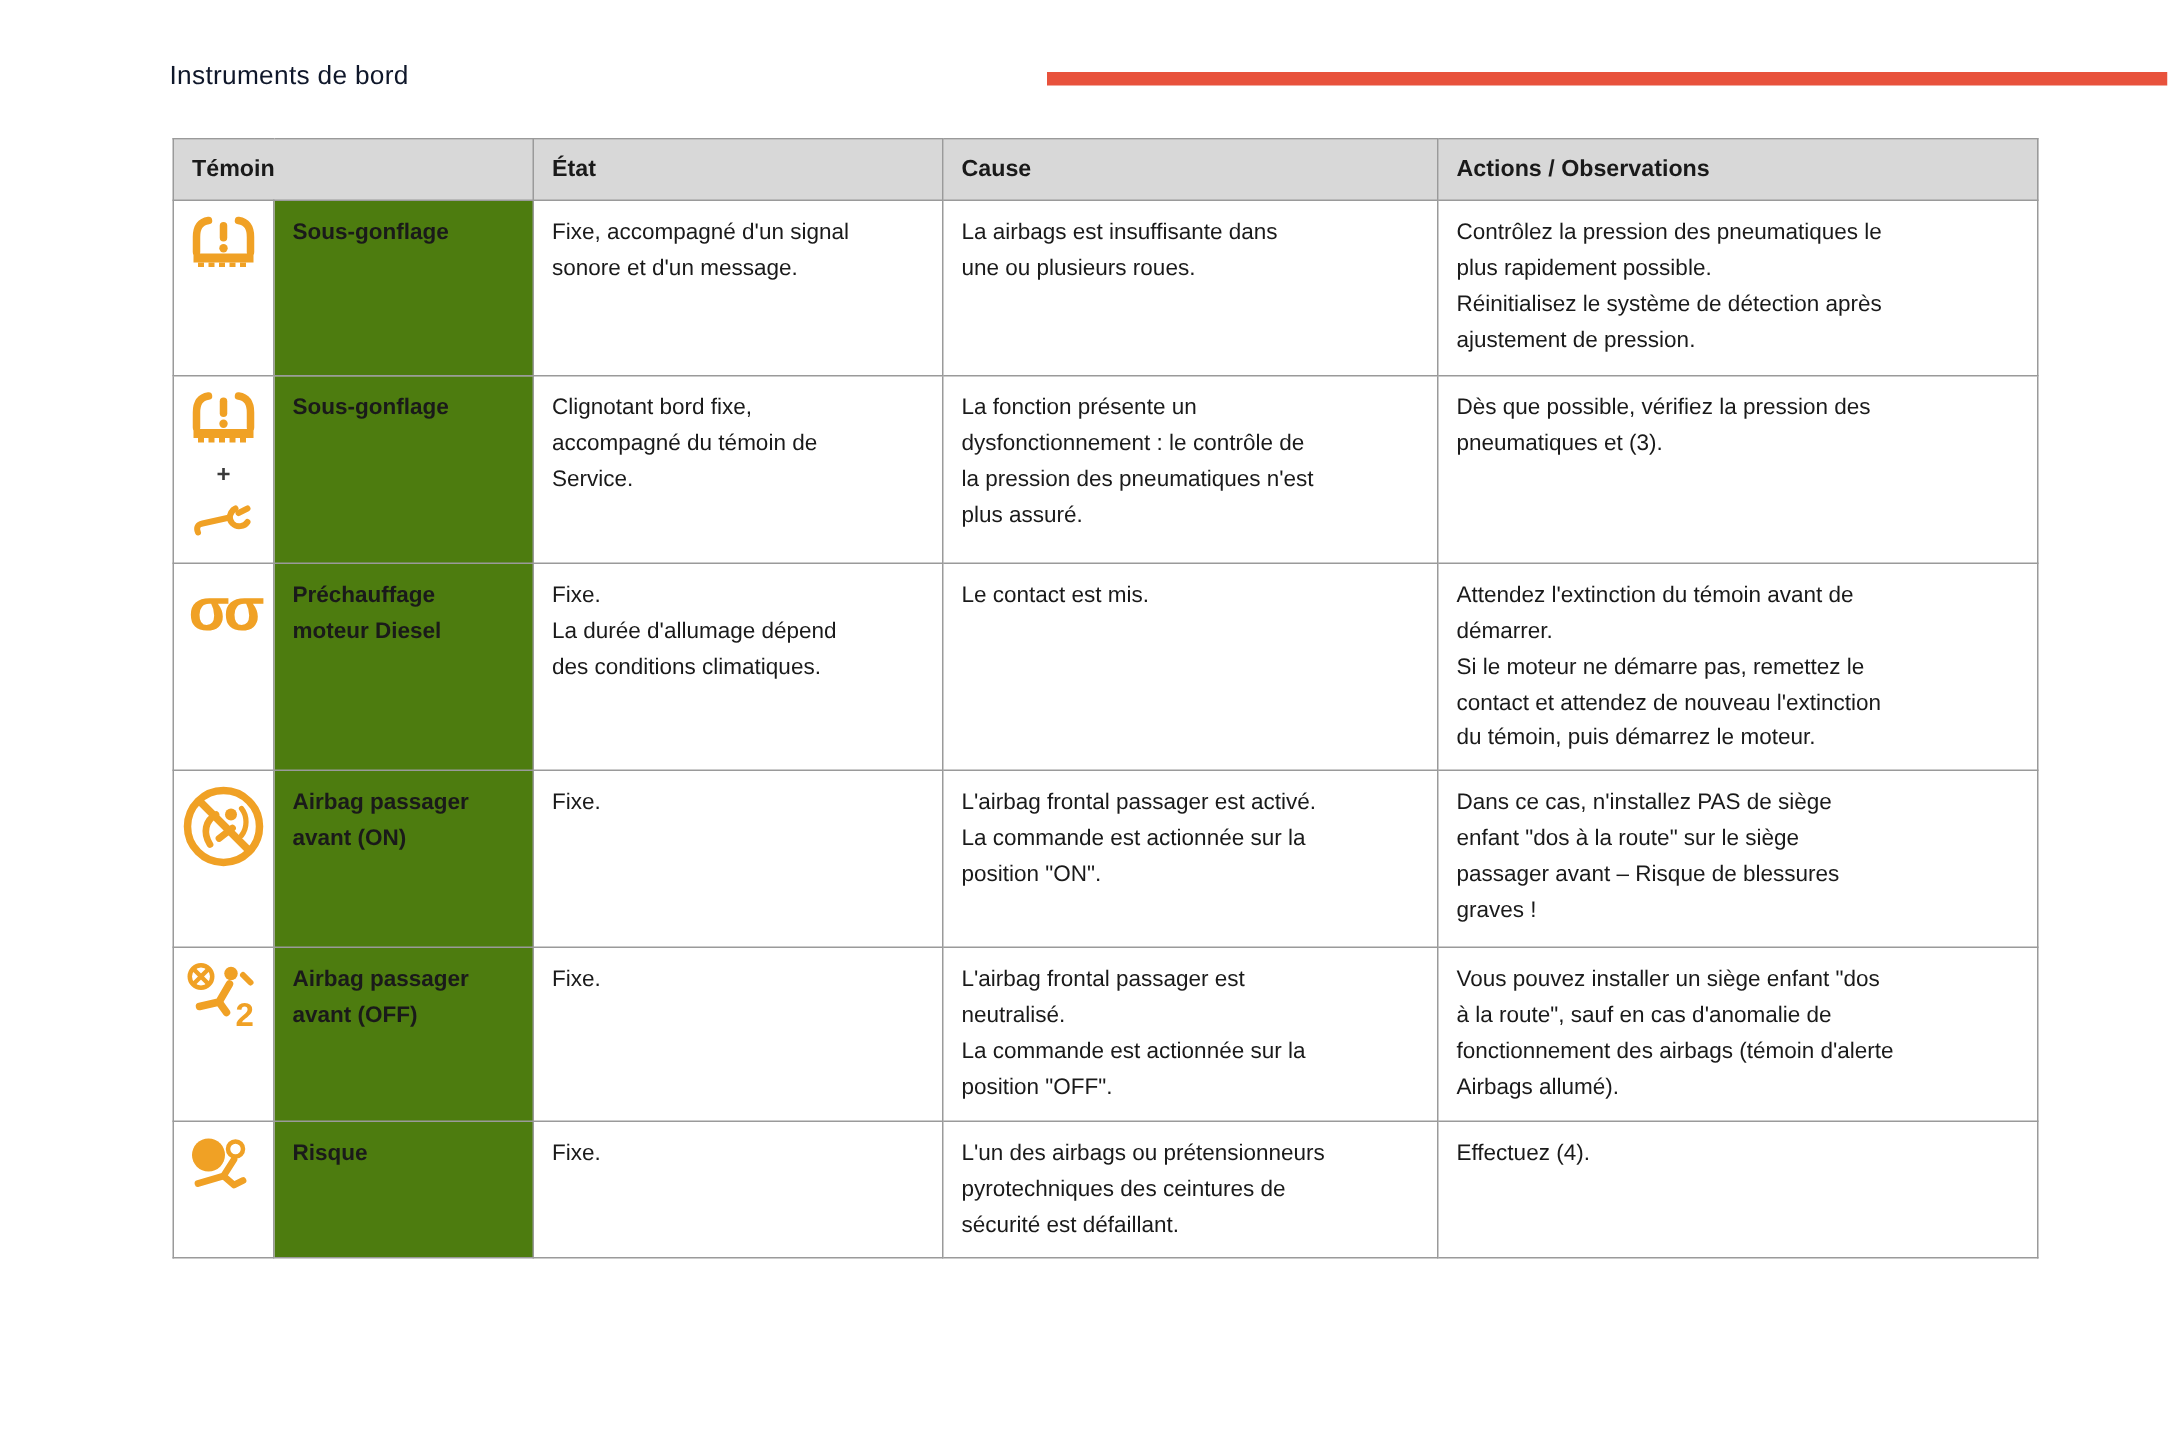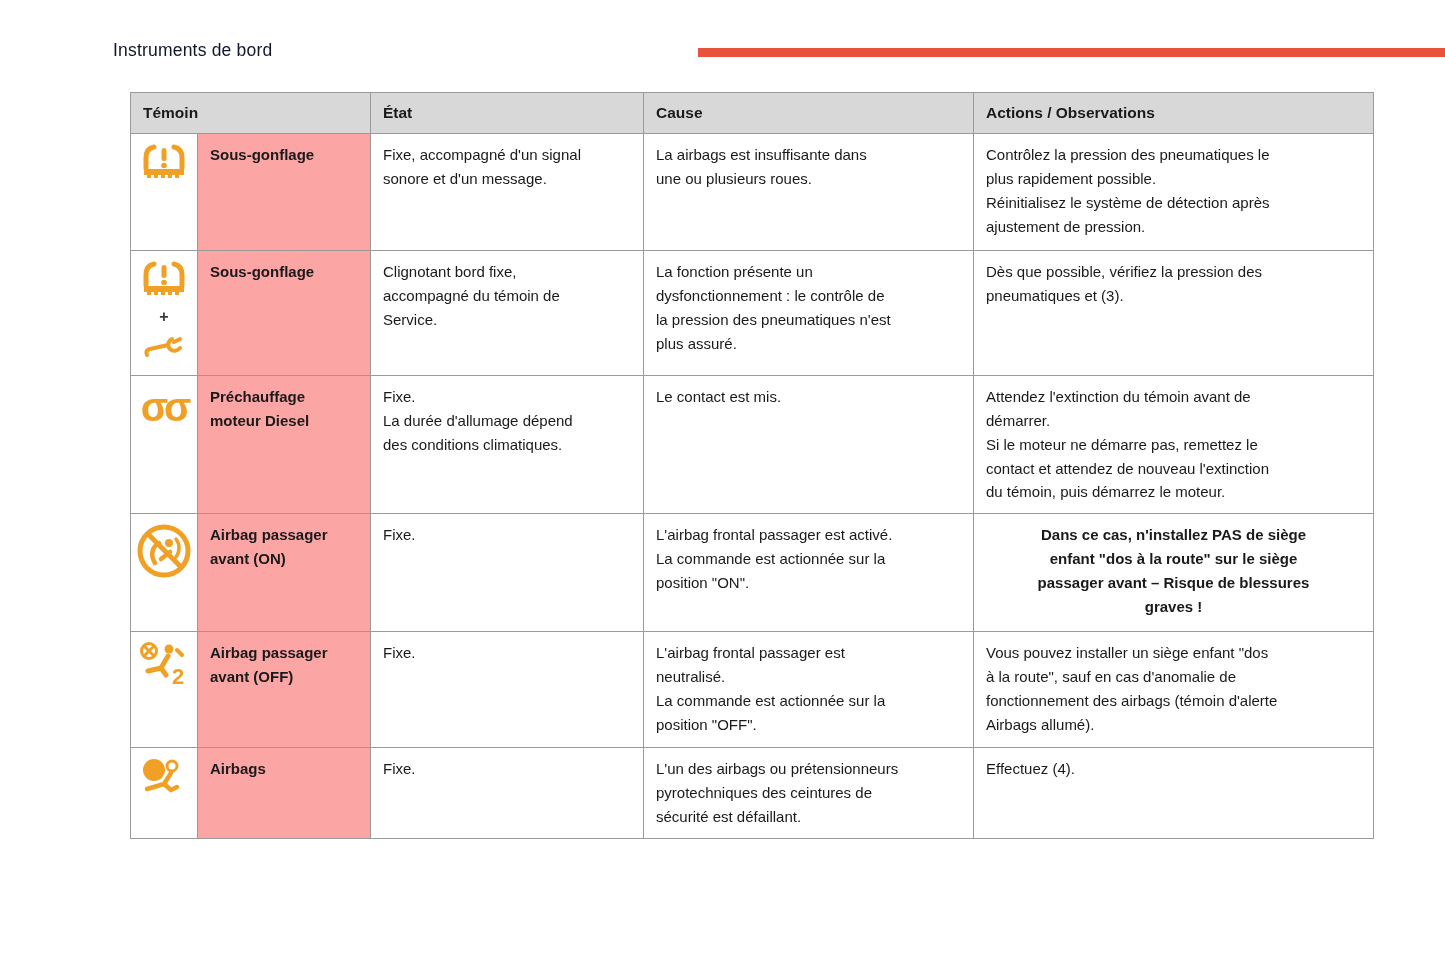--- a/index.html
+++ b/index.html
@@ -13,35 +13,35 @@
     font-size:17.5px; color:#0f172a; letter-spacing:0.2px;
   }
   .red-bar {
     position:absolute; left:698px; top:48px; width:747px; height:9px;
   }
   .page-number {
     position:absolute; left:40px; top:966px;
     font-size:17px; font-weight:bold; color:#6d6e71;
   }
   table.warn-table {
-    position:absolute; left:130px; top:92px; width:1243px;
+    position:absolute; left:115px; top:92px; width:1243px;
     border-collapse:collapse; table-layout:fixed;
   }
   .warn-table th, .warn-table td {
     border:1px solid #9a9a9a; vertical-align:top;
     font-size:15px; line-height:1.58; color:#1a1a1a;
   }
   .warn-table th {
     background:#d8d8d8; text-align:left; font-size:15.5px;
     padding:8px 12px; vertical-align:middle; font-weight:bold;
   }
   .warn-table td { padding:9px 12px; white-space:pre-line; }
   td.icon-cell { padding:9px 3px; text-align:center; white-space:normal; }
-  td.label-cell { background:#fca5a5; font-weight:bold; }
-  td.bold-actions { font-weight:bold;text-align:center; }
+  td.label-cell { background:#4d7c0f; font-weight:bold; }
+  td.bold-actions { font-weight:normal; }
   .plus-sign { font-size:16px; font-weight:bold; color:#3a3a3a; margin:2px 0 6px 0; }
   .glow-glyph {
     font-size:40px; font-weight:bold; letter-spacing:-4px; line-height:1;
     margin-top:2px; display:inline-block;
   }
   .icon-stack { display:flex; flex-direction:column; align-items:center; }
 </style>
 </head>
 <body>
 
@@ -209,21 +209,21 @@
     <td class="icon-cell">
       <svg width="52" height="44" viewBox="0 0 52 44">
         <circle cx="16" cy="13" r="11" fill="#f0a125"></circle>
         <circle cx="34" cy="9" r="5" fill="none" stroke="#f0a125" stroke-width="3"></circle>
         <g stroke="#f0a125" fill="none" stroke-width="4.5" stroke-linecap="round" stroke-linejoin="round">
           <path d="M33 16 L26 27 L9 32"></path>
           <path d="M26 27 L33 33 L39 30"></path>
         </g>
       </svg>
     </td>
-    <td class="label-cell">Airbags</td>
+    <td class="label-cell">Risque</td>
     <td>Fixe.</td>
     <td>L'un des airbags ou prétensionneurs
 pyrotechniques des ceintures de
 sécurité est défaillant.</td>
     <td>Effectuez (4).</td>
   </tr>
 </tbody>
   </table>
 
 <div class="page-number">16</div>

